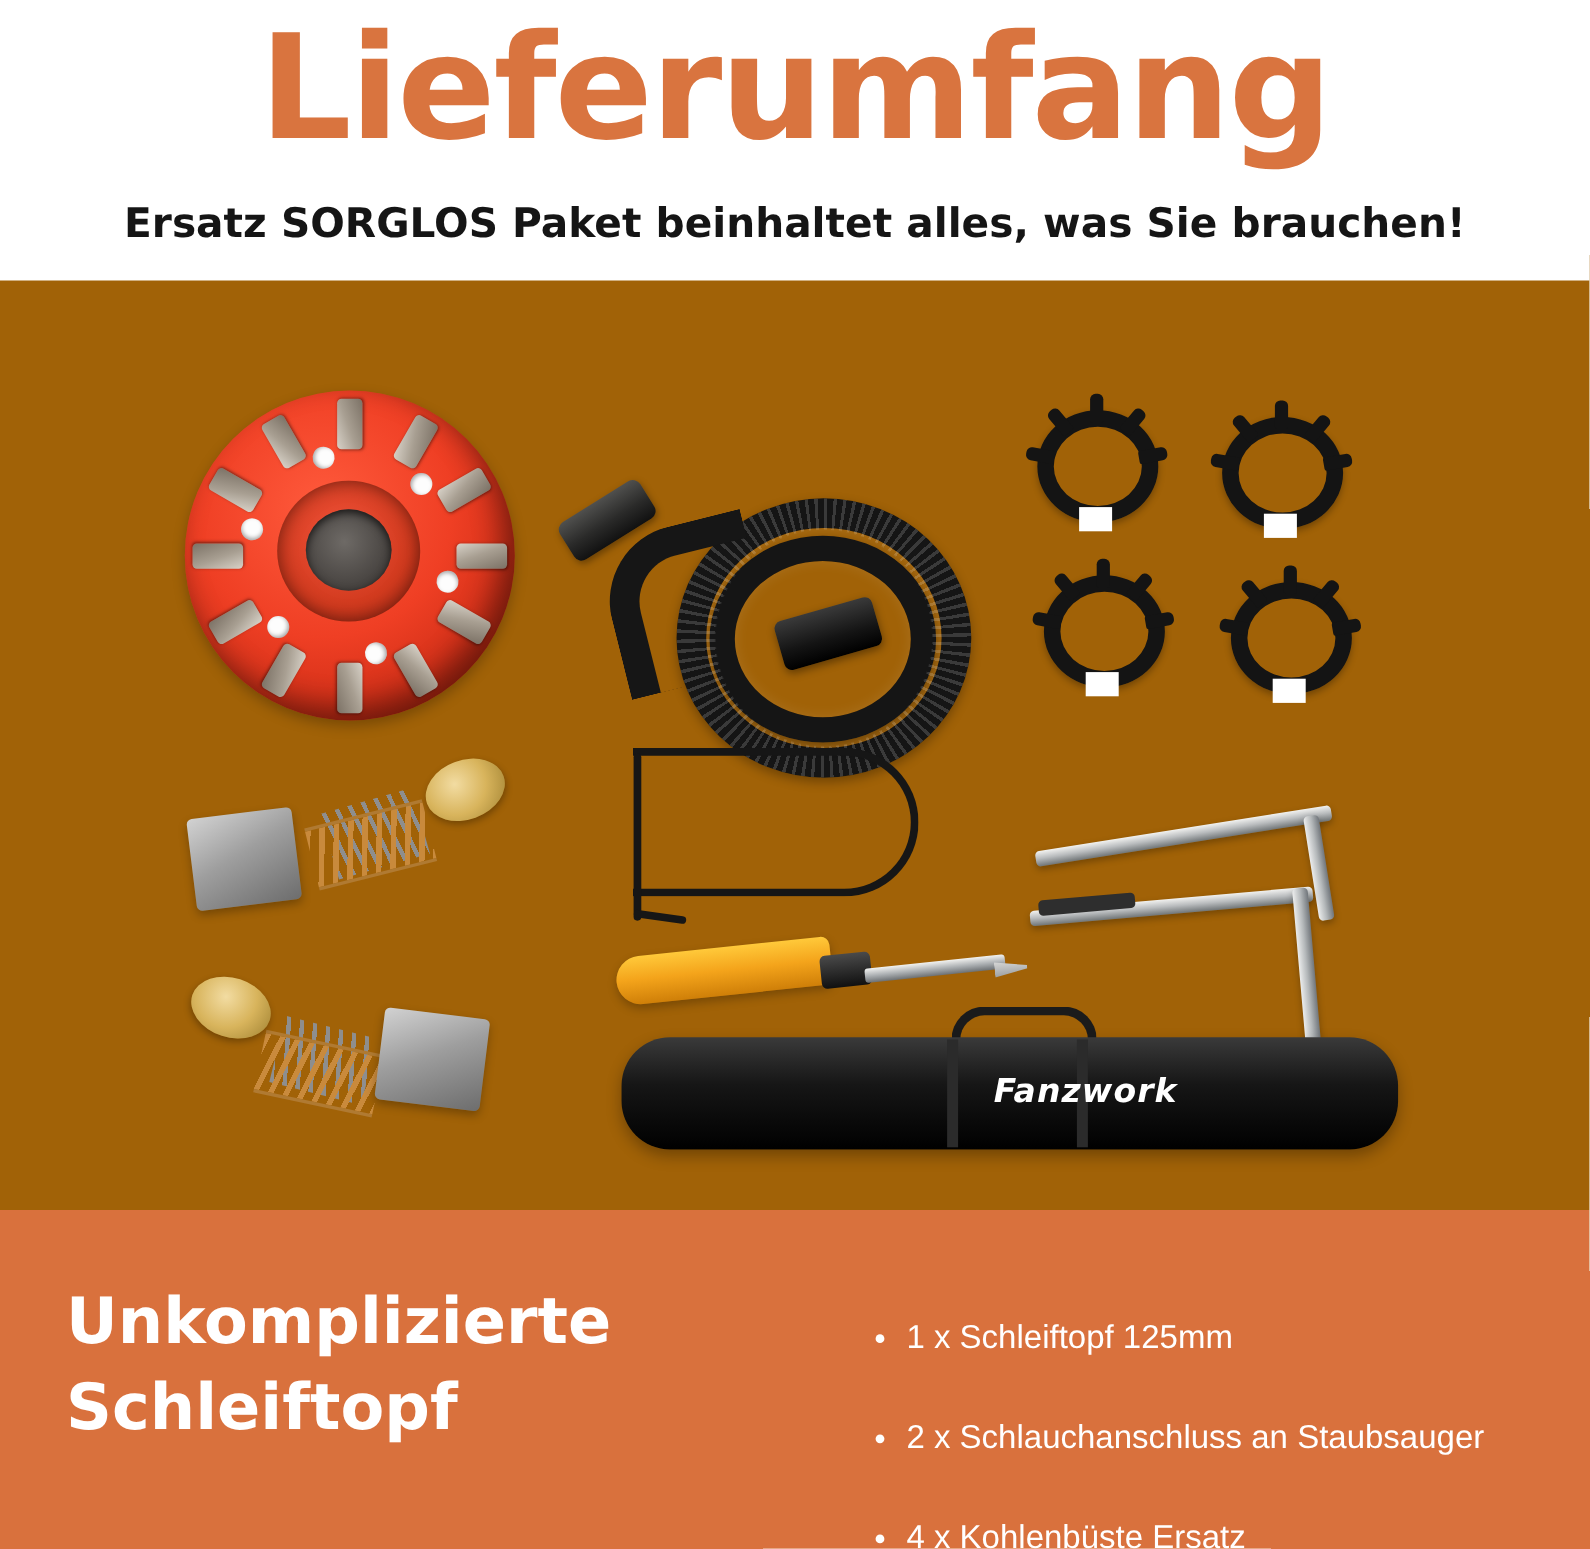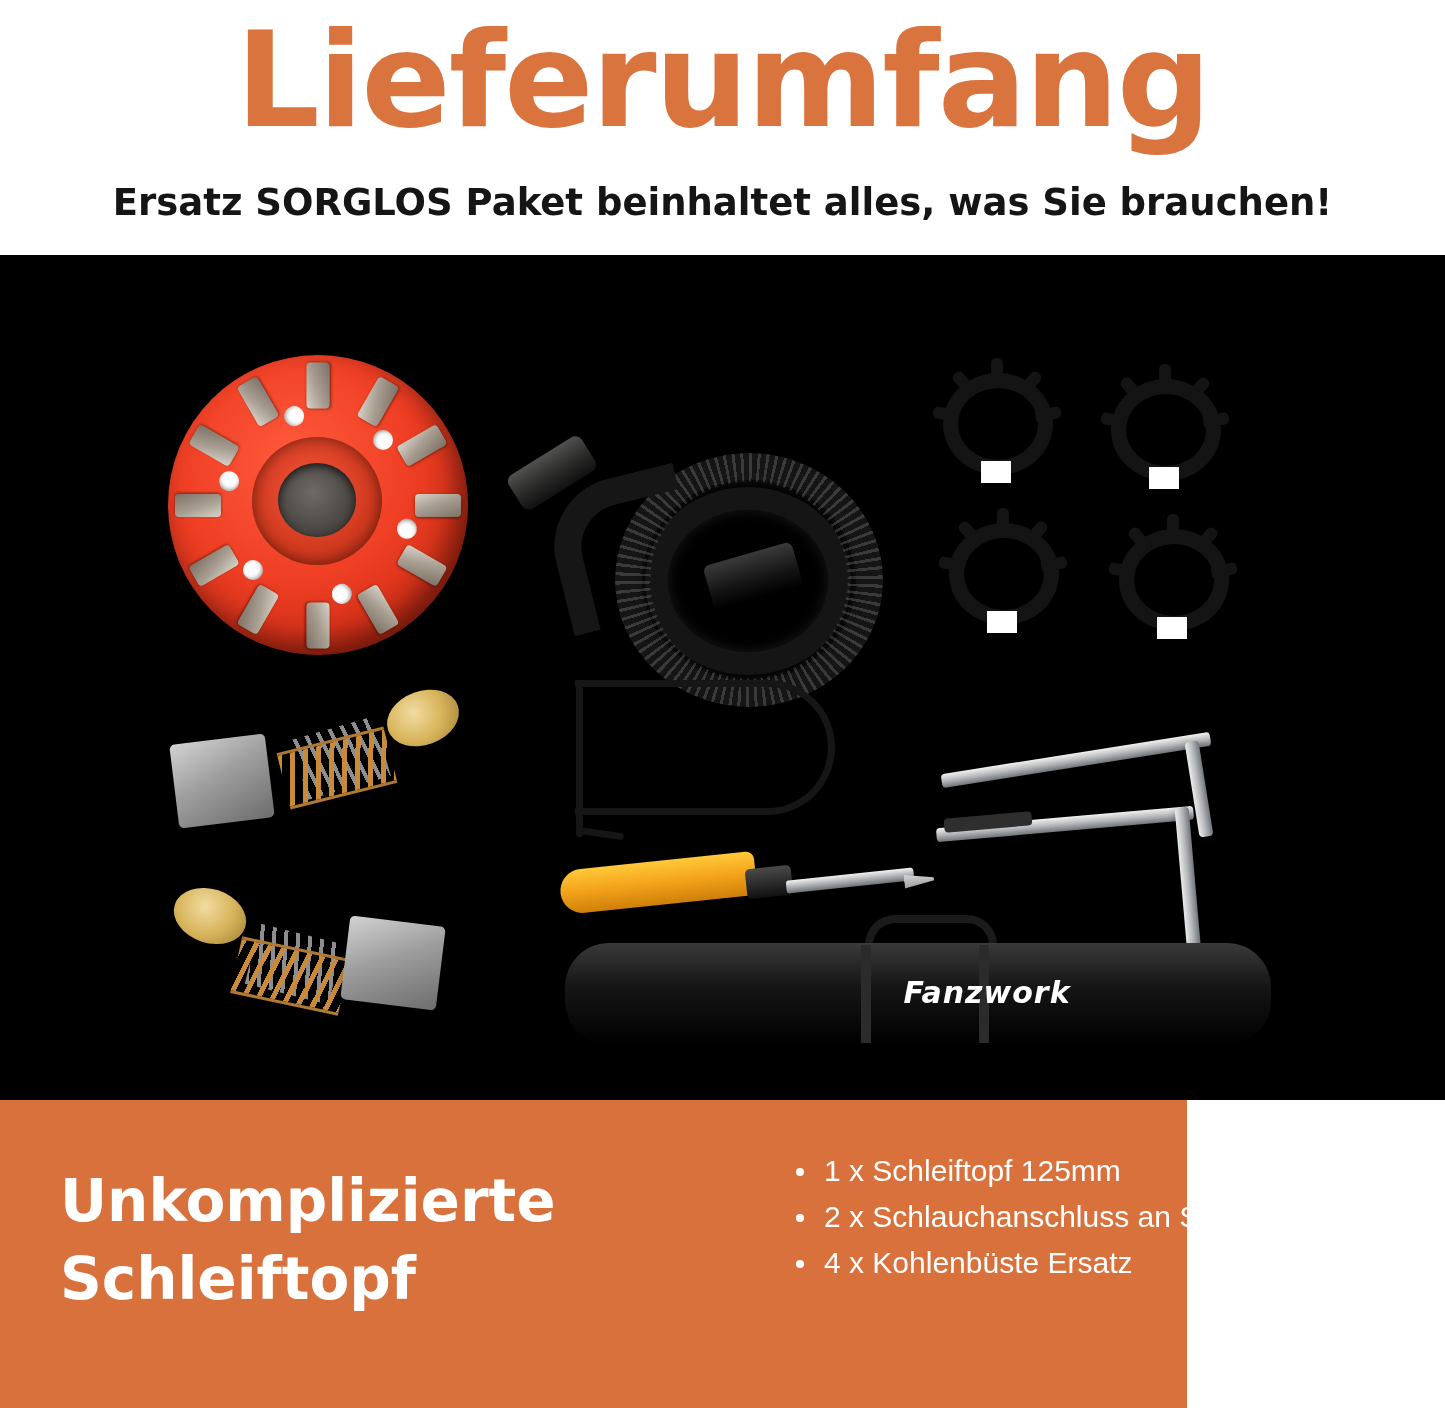--- a/index.html
+++ b/index.html
@@ -51,21 +51,21 @@
     white-space: nowrap;
   }
 
   
   .photo {
     position: absolute;
     left: 0;
     top: 255px;
     width: 1445px;
     height: 845px;
-    background: #000000;
+    background: #a16207;
   }
 
   
   .cup-wheel {
     position: absolute;
     left: 168px;
     top: 100px;
     width: 300px;
     height: 300px;
   }
@@ -363,21 +363,21 @@
     font-style: italic;
     font-size: 30px;
     letter-spacing: 1px;
   }
 
   
   .band {
     position: absolute;
     left: 0;
     top: 1100px;
-    width: 1187px;
+    width: 1445px;
     height: 308px;
     background: #d9713d;
   }
   .band-title {
     position: absolute;
     left: 60px;
     top: 62px;
     width: 640px;
     color: #ffffff;
     font-family: "DejaVu Sans", sans-serif;
@@ -395,20 +395,21 @@
     list-style: none;
     color: #ffffff;
     font-family: "Liberation Sans", sans-serif;
     font-size: 30px;
     line-height: 46px;
   }
   .band-list li {
     position: relative;
     padding-left: 34px;
     white-space: nowrap;
+    margin-top: 45px;
   }
   .band-list li::before {
     content: "";
     position: absolute;
     left: 6px;
     top: 20px;
     width: 8px; height: 8px;
     border-radius: 50%;
     background: #ffffff;
   }

